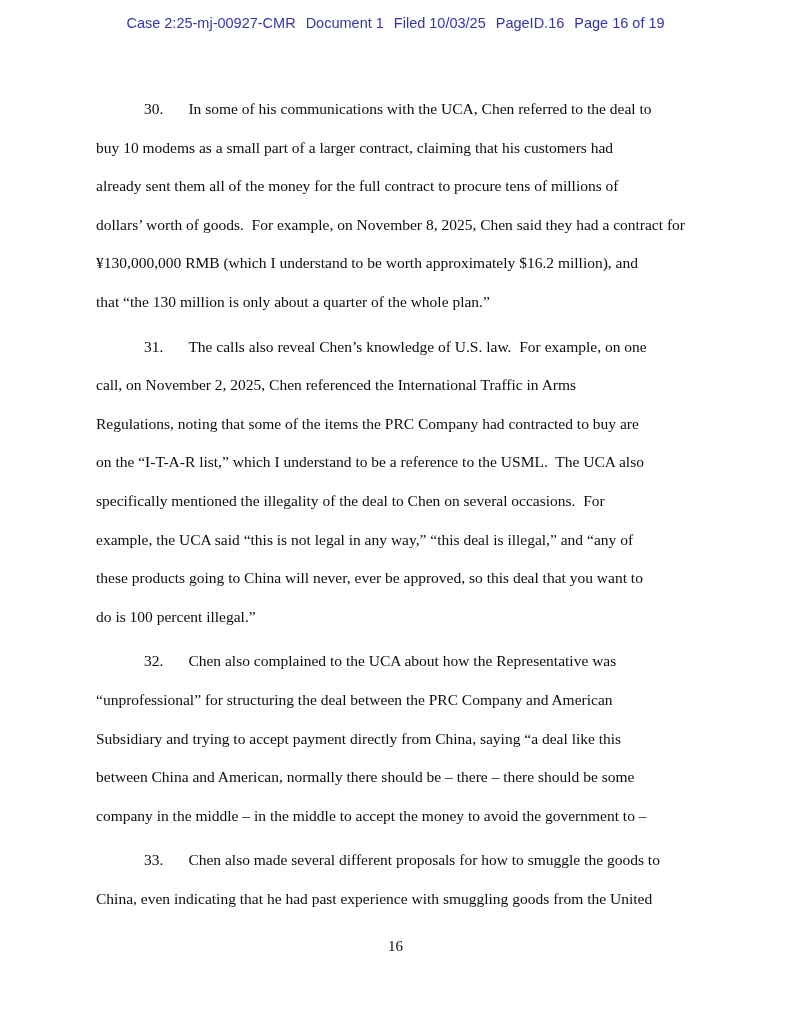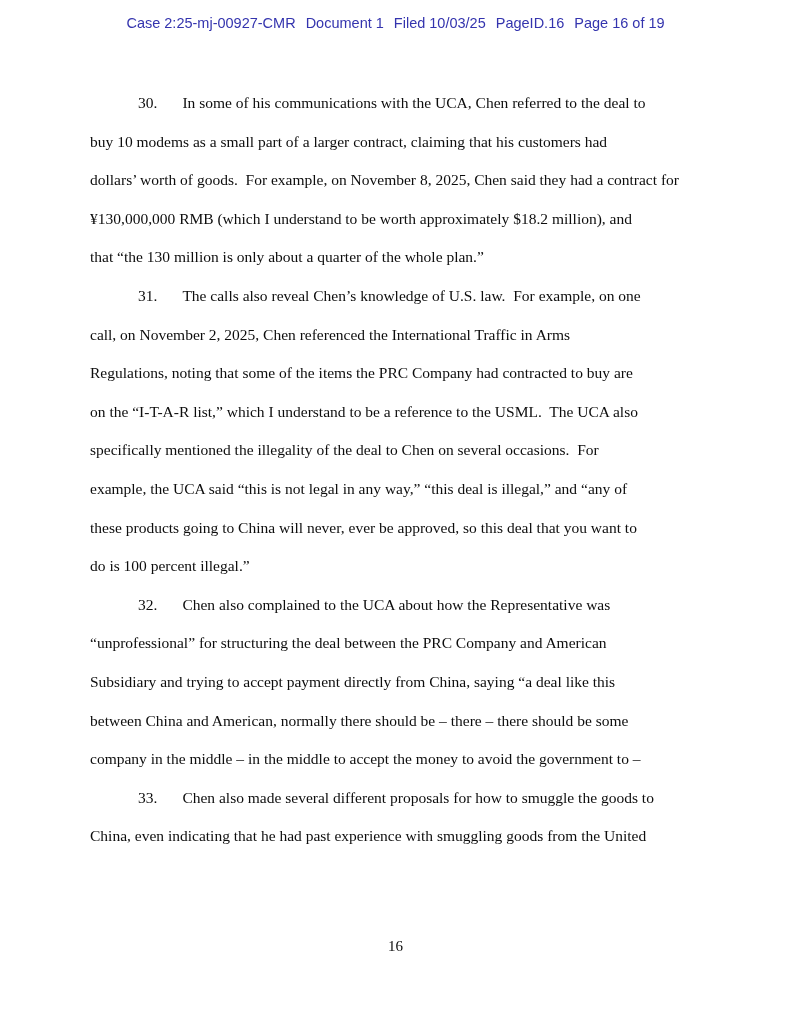--- a/index.html
+++ b/index.html
@@ -25,21 +25,21 @@
     white-space: pre;
   }
   .doc-body {
     position: absolute;
     top: 84px;
     left: 90px;
     width: 620px;
     font-size: 15.5px;
     line-height: 38.6px;
   }
-  .para { margin: 0; }
+  .para { margin: 6px; }
   .line { white-space: pre; }
   .line.first { text-indent: 48px; }
   .pnum { margin-right: 25px; }
   .doc-footer {
     position: absolute;
     top: 936px;
     left: 0;
     right: 0;
     text-align: center;
     font-size: 15px;
@@ -54,22 +54,23 @@
   <span>Document 1</span>
   <span>Filed 10/03/25</span>
   <span>PageID.16</span>
   <span>Page 16 of 19</span>
 </div>
 
 <div class="doc-body">
     <div class="para">
       <div class="line first"><span class="pnum">30.</span><span>In some of his communications with the UCA, Chen referred to the deal to</span></div>
       <div class="line"><span>buy 10 modems as a small part of a larger contract, claiming that his customers had</span></div>
+      <div class="line"><span>already sent them all of the money for the full contract to procure tens of millions of</span></div>
       <div class="line"><span>dollars’ worth of goods.  For example, on November 8, 2025, Chen said they had a contract for</span></div>
-      <div class="line"><span>¥130,000,000 RMB (which I understand to be worth approximately $18.2 million), and</span></div>
+      <div class="line"><span>¥130,000,000 RMB (which I understand to be worth approximately $16.2 million), and</span></div>
       <div class="line"><span>that “the 130 million is only about a quarter of the whole plan.”</span></div>
     </div>
     <div class="para">
       <div class="line first"><span class="pnum">31.</span><span>The calls also reveal Chen’s knowledge of U.S. law.  For example, on one</span></div>
       <div class="line"><span>call, on November 2, 2025, Chen referenced the International Traffic in Arms</span></div>
       <div class="line"><span>Regulations, noting that some of the items the PRC Company had contracted to buy are</span></div>
       <div class="line"><span>on the “I-T-A-R list,” which I understand to be a reference to the USML.  The UCA also</span></div>
       <div class="line"><span>specifically mentioned the illegality of the deal to Chen on several occasions.  For</span></div>
       <div class="line"><span>example, the UCA said “this is not legal in any way,” “this deal is illegal,” and “any of</span></div>
       <div class="line"><span>these products going to China will never, ever be approved, so this deal that you want to</span></div>

